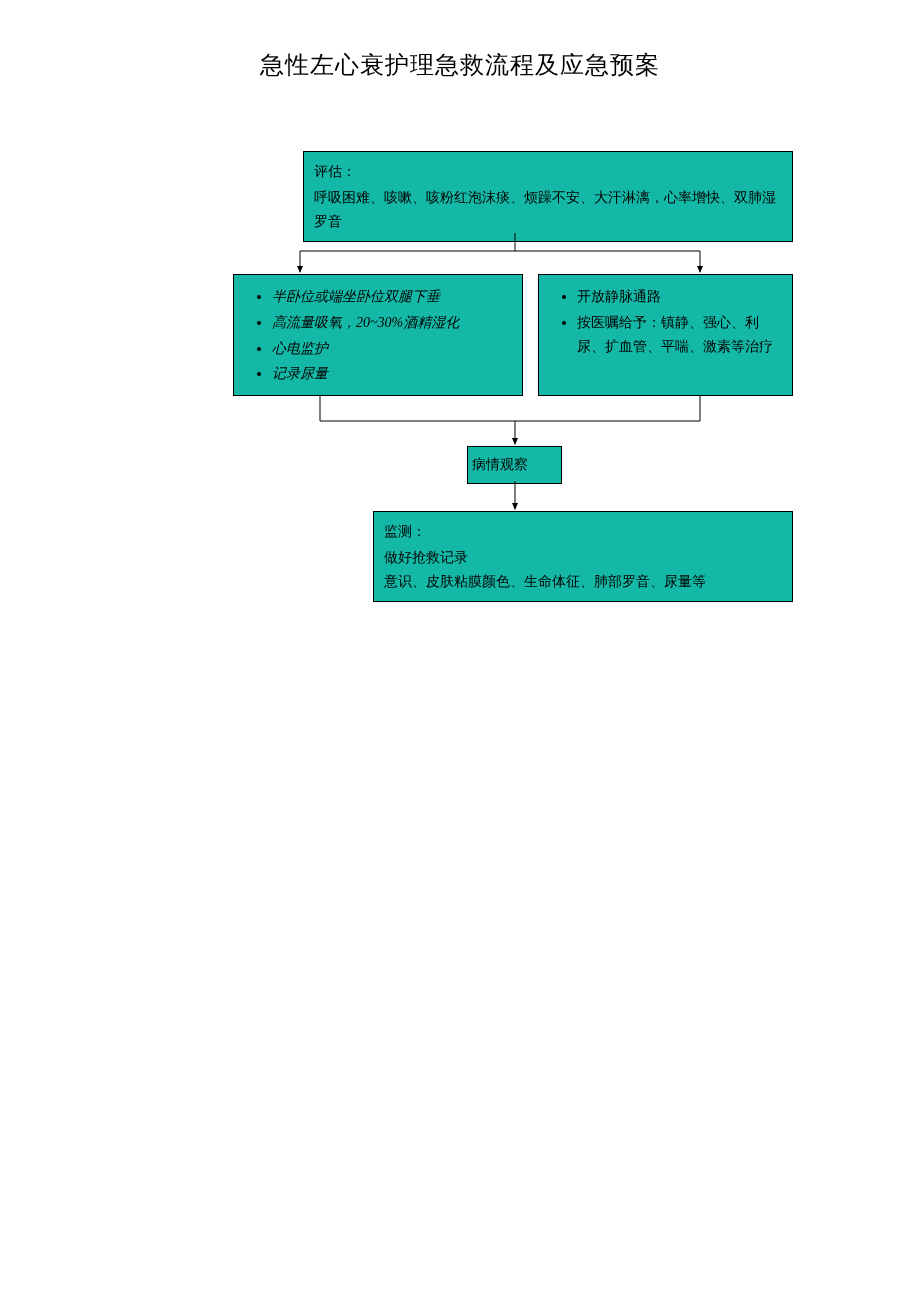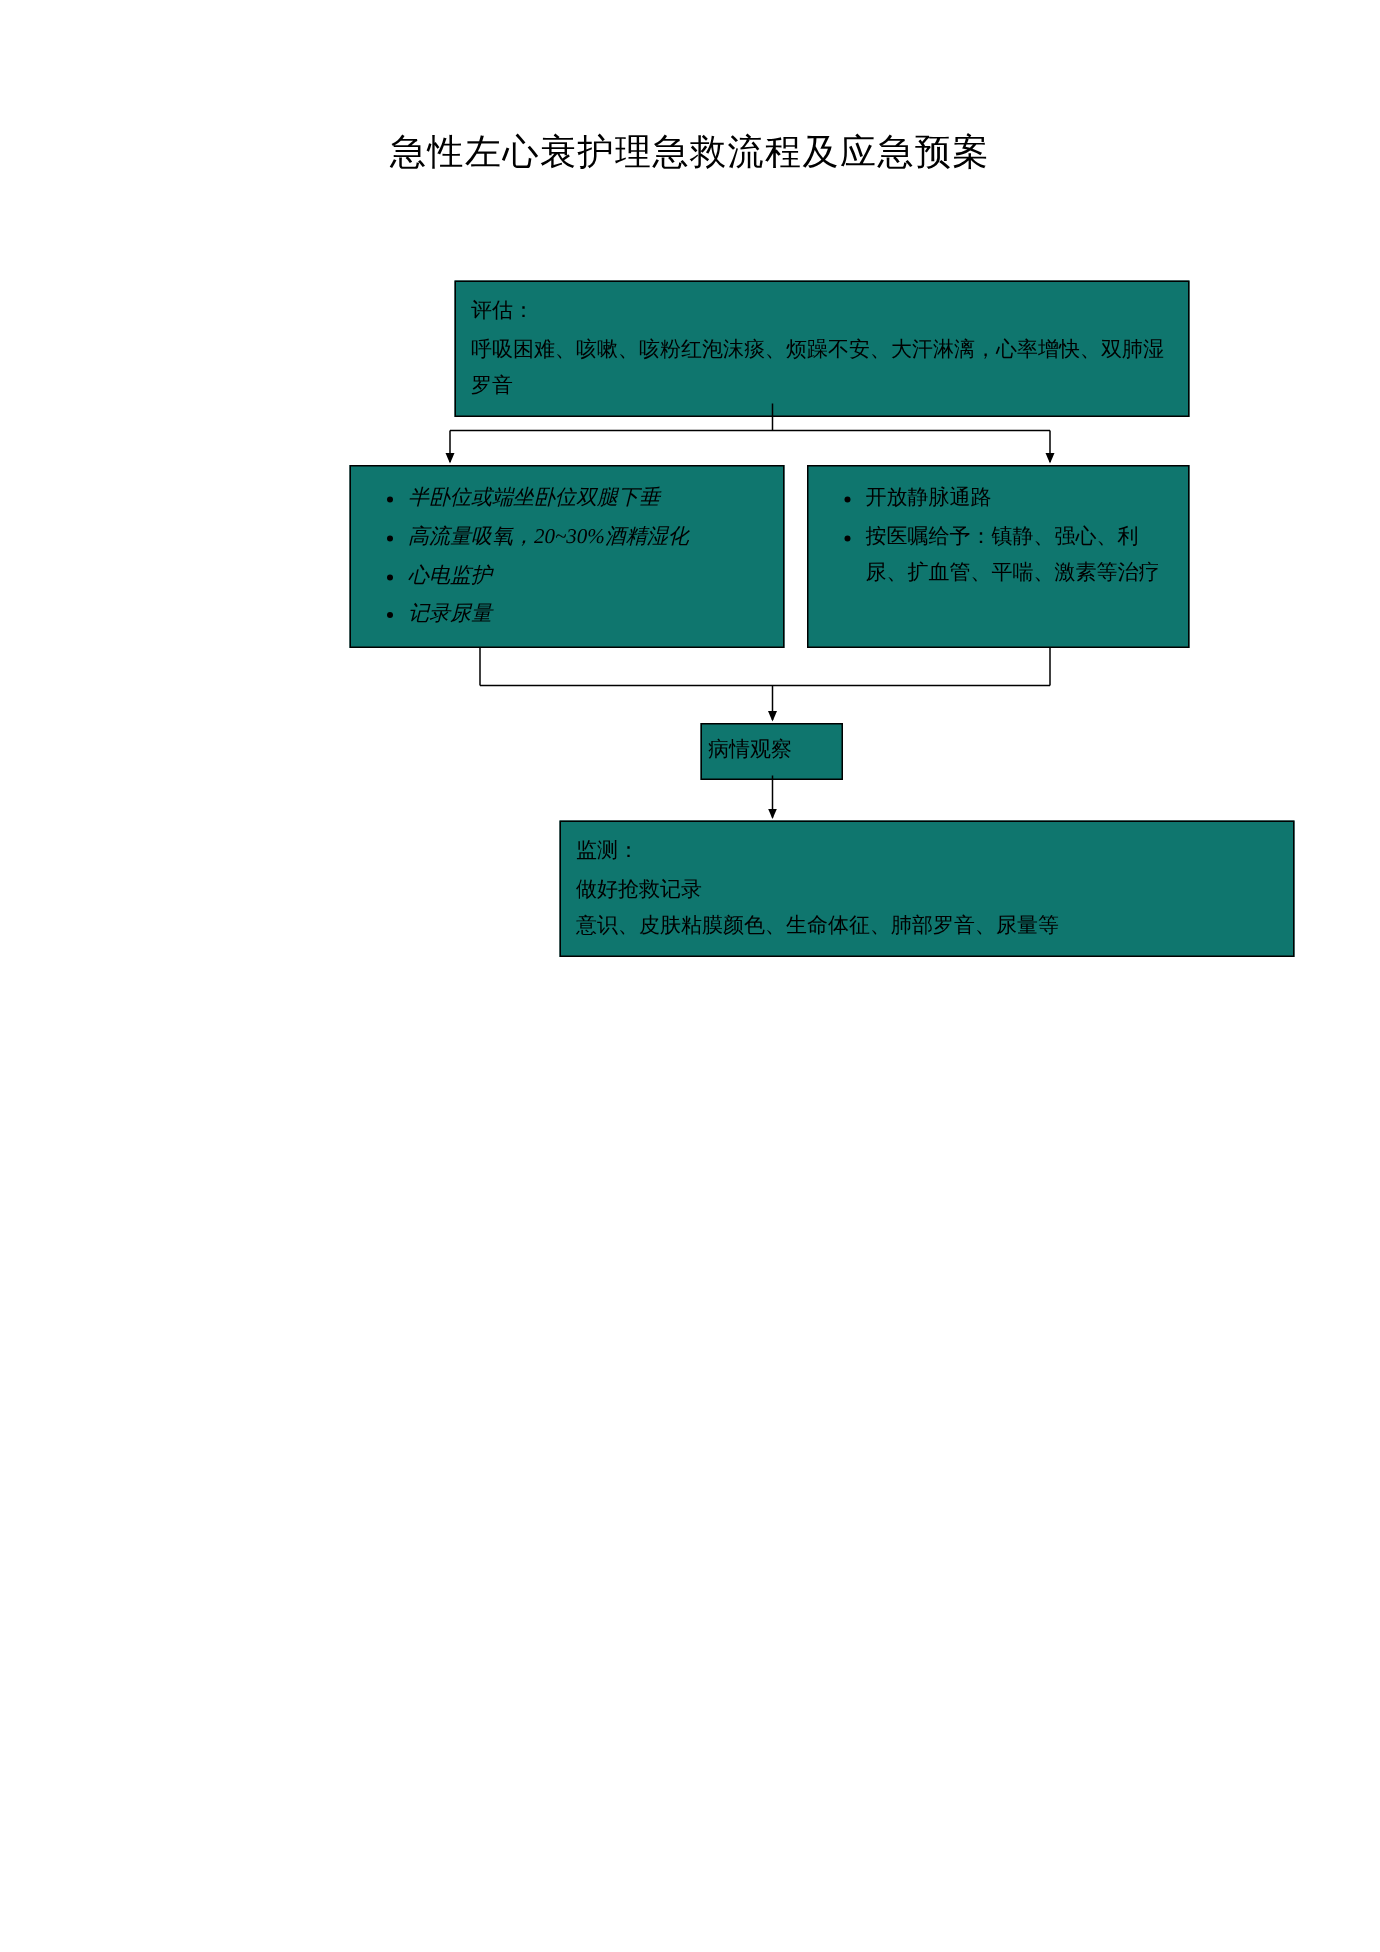--- a/index.html
+++ b/index.html
@@ -7,33 +7,33 @@
     padding: 0;
     background: #fff;
     font-family: "SimSun", "宋体", serif;
     width: 920px;
     height: 1301px;
     color: #000;
   }
   .title {
     text-align: center;
     font-size: 24px;
-    padding-top: 85px;
+    padding-top: 49px;
     letter-spacing: 1px;
   }
   .flowchart {
     position: relative;
     width: 920px;
     height: 600px;
     margin-top: 70px;
   }
   .box {
     position: absolute;
     border: 1px solid #000;
-    background: #0f766e;
+    background: #14b8a6;
     font-size: 14px;
     line-height: 1.7;
     padding: 8px 10px;
     box-sizing: border-box;
   }
   .box .label {
     margin-bottom: 2px;
   }
   ul.bullets {
     list-style: disc;
@@ -77,21 +77,21 @@
     <ul class="bullets">
       <li>开放静脉通路</li>
       <li>按医嘱给予：镇静、强心、利尿、扩血管、平喘、激素等治疗</li>
     </ul>
   </div>
 
   <div class="box" style="left:467px; top:295px; width:95px; text-align:left; padding:6px 4px;">
     <span>病情观察</span>
   </div>
 
-  <div class="box" style="left:373px; top:360px; width:490px;">
+  <div class="box" style="left:373px; top:360px; width:420px;">
     <div class="label">监测：</div>
     <div>做好抢救记录</div>
     <div>意识、皮肤粘膜颜色、生命体征、肺部罗音、尿量等</div>
   </div>
 
   <svg class="connectors">
     <defs>
       <marker id="arrow" markerWidth="8" markerHeight="8" refX="6" refY="3" orient="auto">
         <path d="M0,0 L7,3 L0,6 Z" fill="#000"></path>
       </marker>

